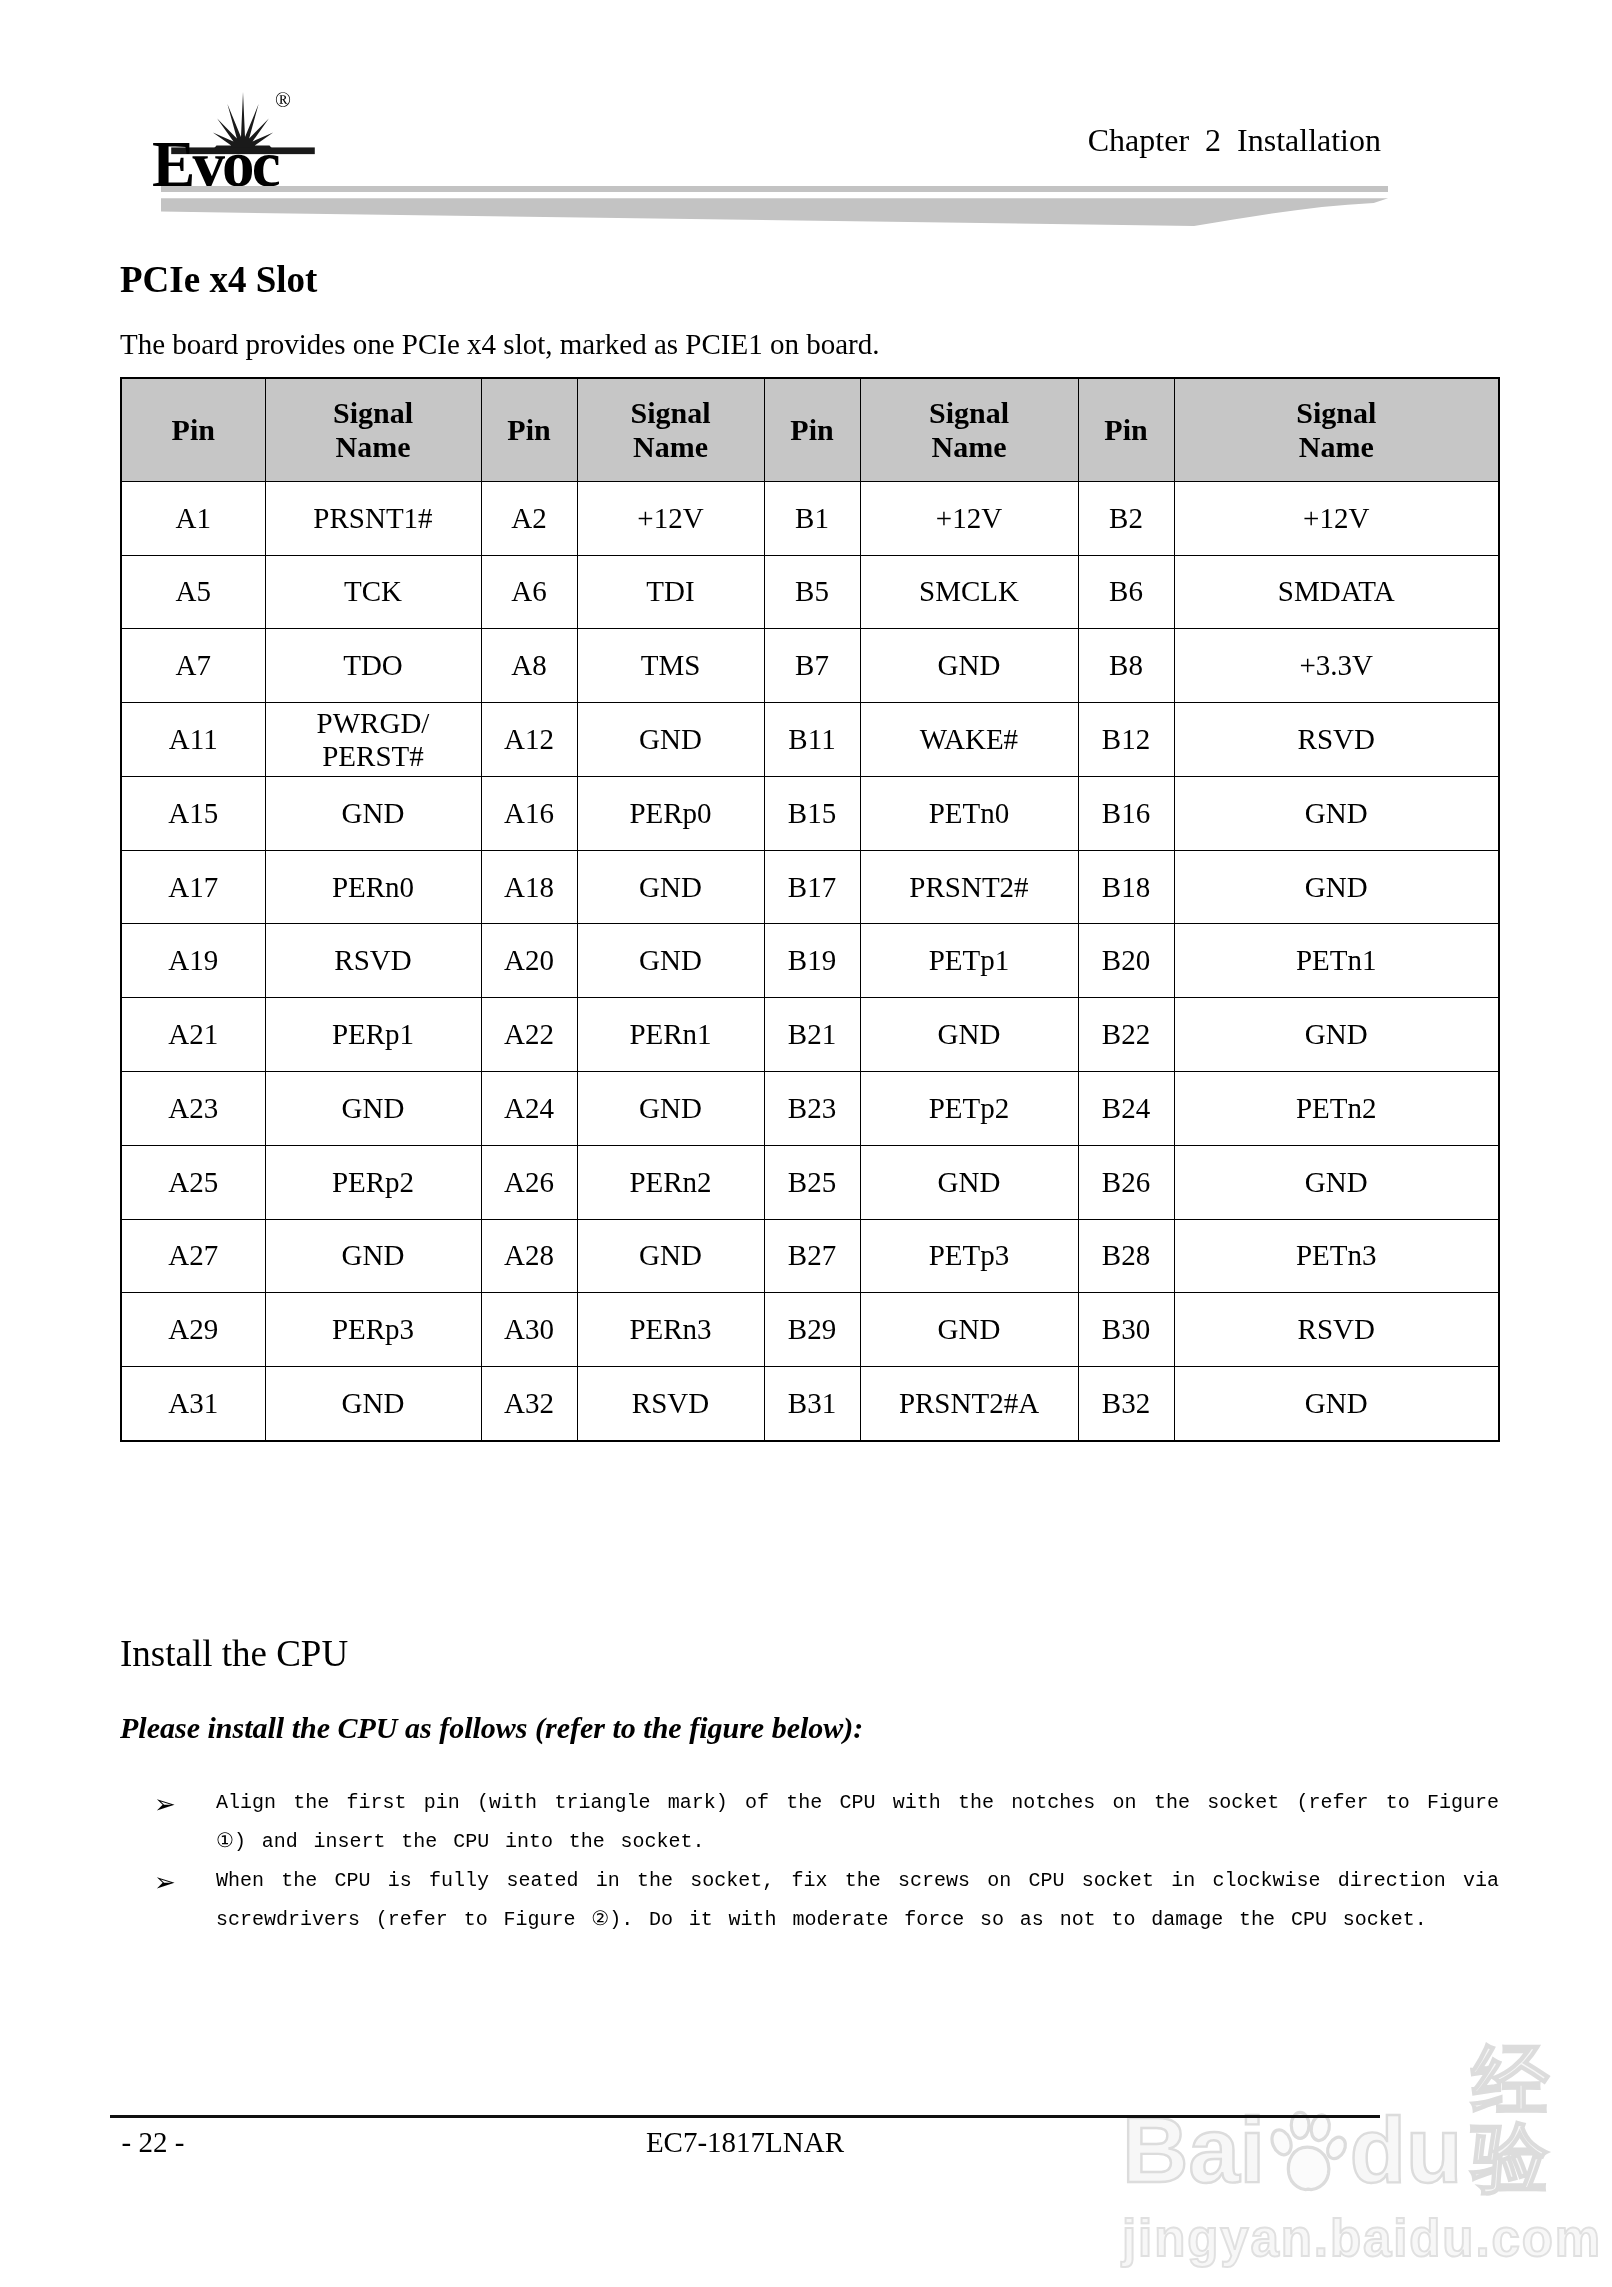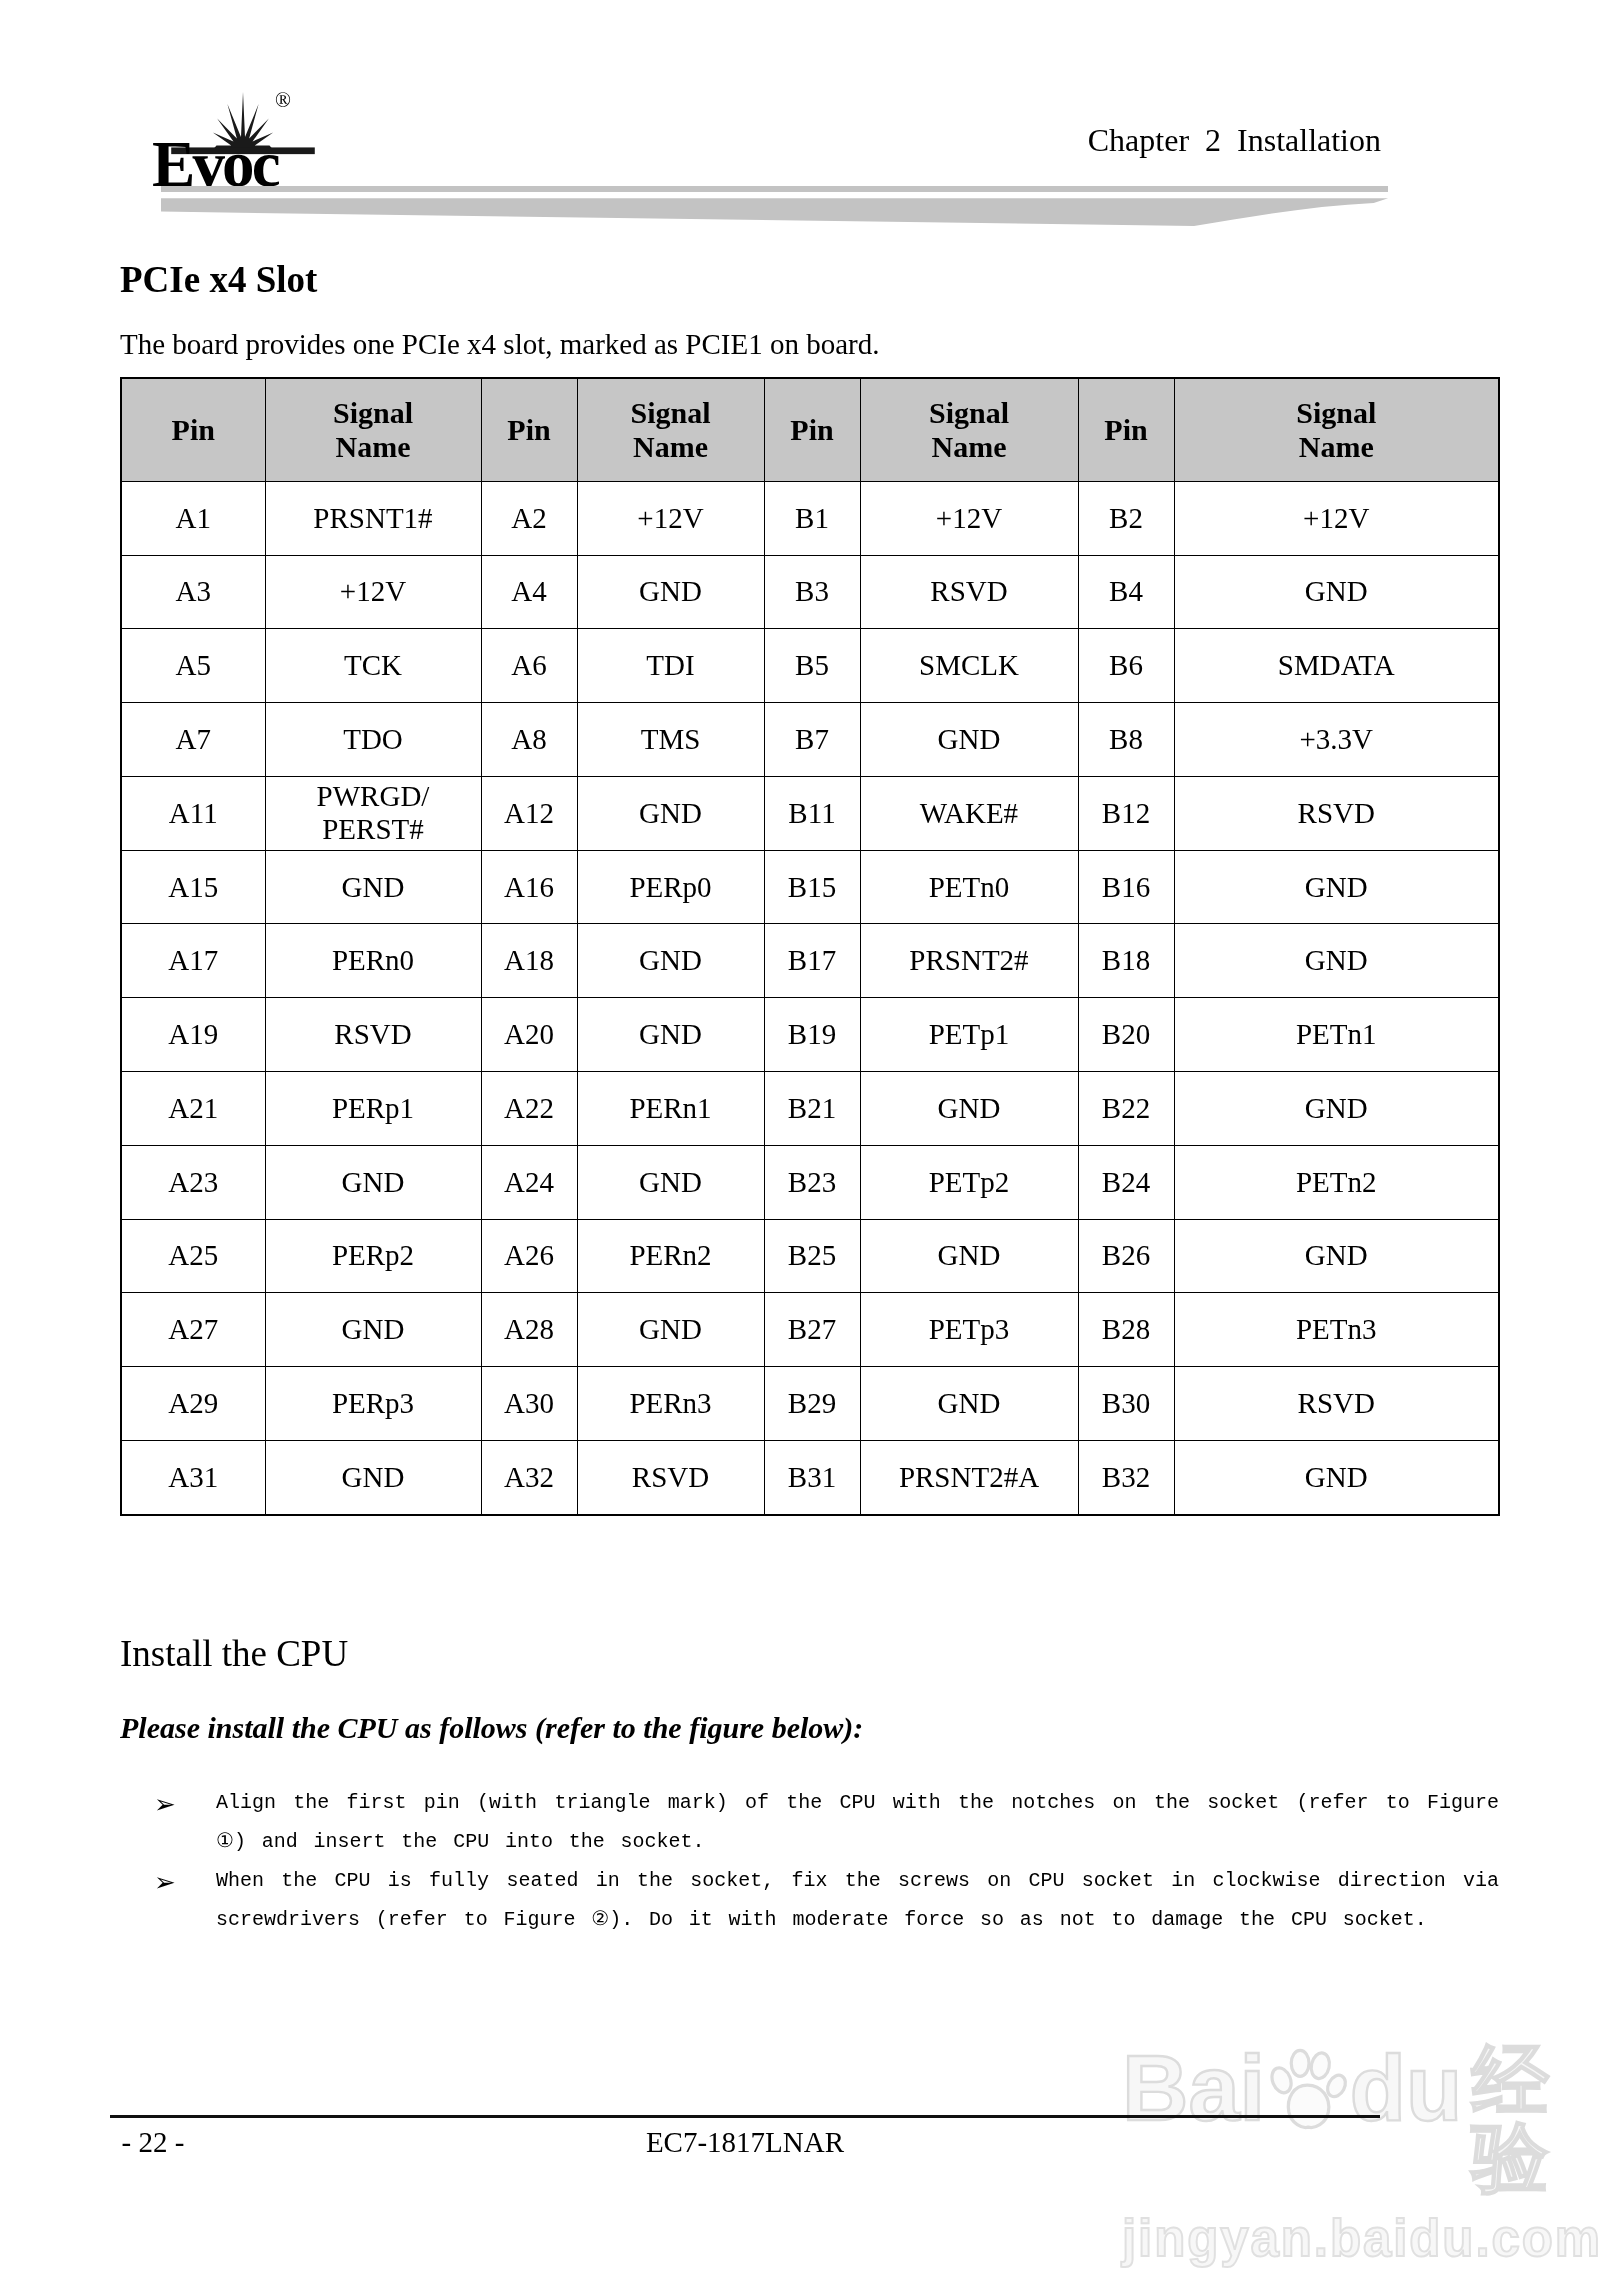--- a/index.html
+++ b/index.html
@@ -61,21 +61,21 @@
     font-family:"DejaVu Sans", sans-serif;font-size:26px;
   }
   
   .wm{
     position:absolute;left:1122px;top:2042px;width:485px;
     font-family:"Liberation Sans", sans-serif;
     color:#f7f7f7;
     -webkit-text-stroke:2.4px #dcdcdc;
     font-weight:bold;
   }
-  .wm-row1{display:flex;align-items:flex-start;line-height:1;}
+  .wm-row1{display:flex;align-items:flex-end;line-height:1;}
   .wm-bai,.wm-du{font-size:92px;}
   .wm-cn{font-size:77px;margin-left:9.6px;-webkit-text-stroke:1.9px #dcdcdc;}
   .wm-paw{margin:0 1.9px -3.8px 1.9px;}
   .wm-site{font-size:51px;letter-spacing:1.9px;margin-top:13.4px;-webkit-text-stroke:1.9px #e0e0e0;}
   
   .footer-rule{position:absolute;left:110px;top:2115px;width:1270px;height:2.9px;background:#101010;}
   .footer-band{position:absolute;left:110px;top:2126px;width:1270px;height:42px;font-size:29px;}
   .footer-page{position:absolute;left:11.5px;top:0;}
   .footer-doc{position:absolute;left:0;right:0;top:0;text-align:center;}
 </style>
@@ -135,30 +135,20 @@
           <td>A1</td>
           <td>PRSNT1#</td>
           <td>A2</td>
           <td>+12V</td>
           <td>B1</td>
           <td>+12V</td>
           <td>B2</td>
           <td>+12V</td>
         </tr>
         <tr>
-          <td>A3</td>
-          <td>+12V</td>
-          <td>A4</td>
-          <td>GND</td>
-          <td>B3</td>
-          <td>RSVD</td>
-          <td>B4</td>
-          <td>GND</td>
-        </tr>
-        <tr>
           <td>A5</td>
           <td>TCK</td>
           <td>A6</td>
           <td>TDI</td>
           <td>B5</td>
           <td>SMCLK</td>
           <td>B6</td>
           <td>SMDATA</td>
         </tr>
         <tr>

